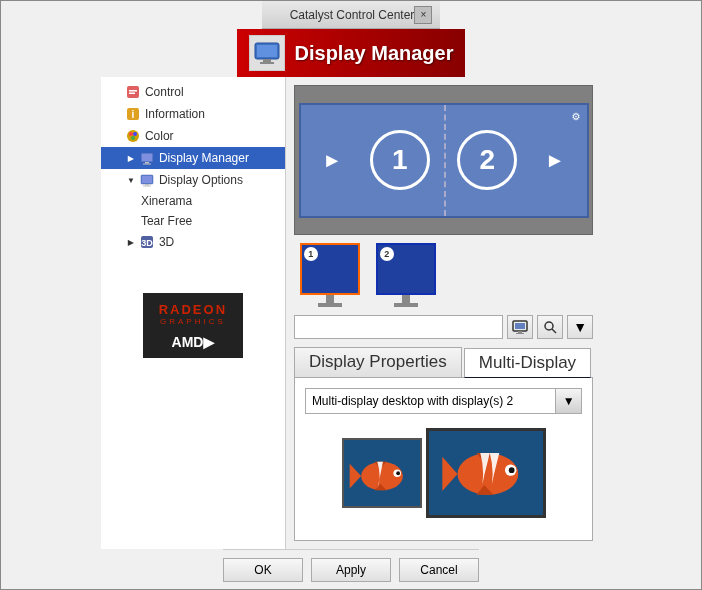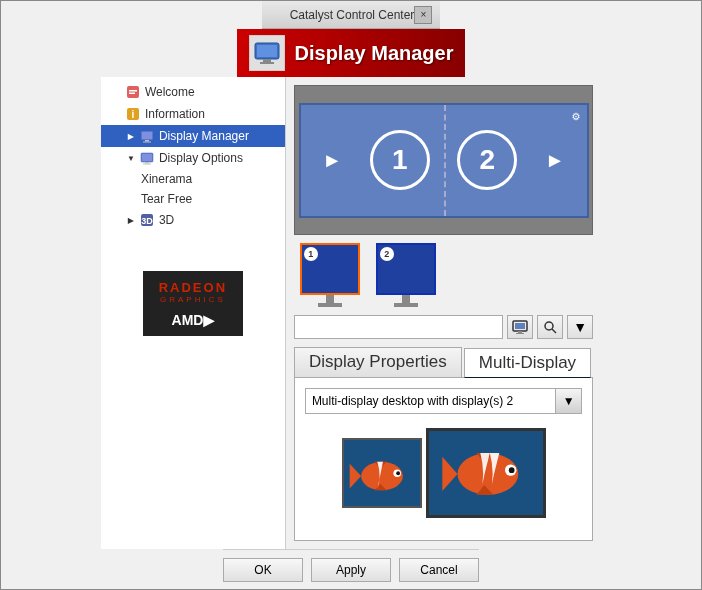--- a/index.html
+++ b/index.html
@@ -427,30 +427,41 @@
     <div class="sidebar">
 
       <div class="sidebar-item indent1">
         <div class="sidebar-icon">
           <svg width="14" height="14">
               <rect x="1" y="1" width="12" height="12" rx="2" fill="#e06060"></rect>
               <rect x="3" y="5" width="8" height="1.5" fill="white"></rect>
               <rect x="3" y="7.5" width="6" height="1.5" fill="white"></rect>
             </svg>
         </div>
-        <span>Welcome</span>
+        <span>Control</span>
       </div>
       <div class="sidebar-item indent1">
         <div class="sidebar-icon">
           <svg width="14" height="14">
               <rect x="1" y="1" width="12" height="12" rx="2" fill="#e0a020"></rect>
               <text x="7" y="11" text-anchor="middle" fill="white" font-size="10" font-weight="bold">i</text>
             </svg>
         </div>
         <span>Information</span>
+      </div>
+      <div class="sidebar-item indent1">
+        <div class="sidebar-icon">
+          <svg width="14" height="14">
+              <circle cx="7" cy="7" r="6" fill="#d0a000"></circle>
+              <circle cx="5" cy="5" r="2" fill="#ff4444"></circle>
+              <circle cx="9" cy="5" r="2" fill="#4444ff"></circle>
+              <circle cx="7" cy="9" r="2" fill="#44aa44"></circle>
+            </svg>
+        </div>
+        <span>Color</span>
       </div>
       <div class="sidebar-item indent1 active">
         <div class="expand-arrow">▶</div>
         <div class="sidebar-icon">
           <svg width="14" height="14">
               <rect x="1" y="2" width="12" height="9" rx="1" fill="#6080d0" stroke="#4060b0" stroke-width="0.5"></rect>
               <rect x="2" y="3" width="10" height="7" fill="#8090e0"></rect>
               <rect x="5" y="11" width="4" height="1.5" fill="#c0c0c0"></rect>
               <rect x="3" y="12.5" width="8" height="1" fill="#c0c0c0"></rect>
             </svg>

